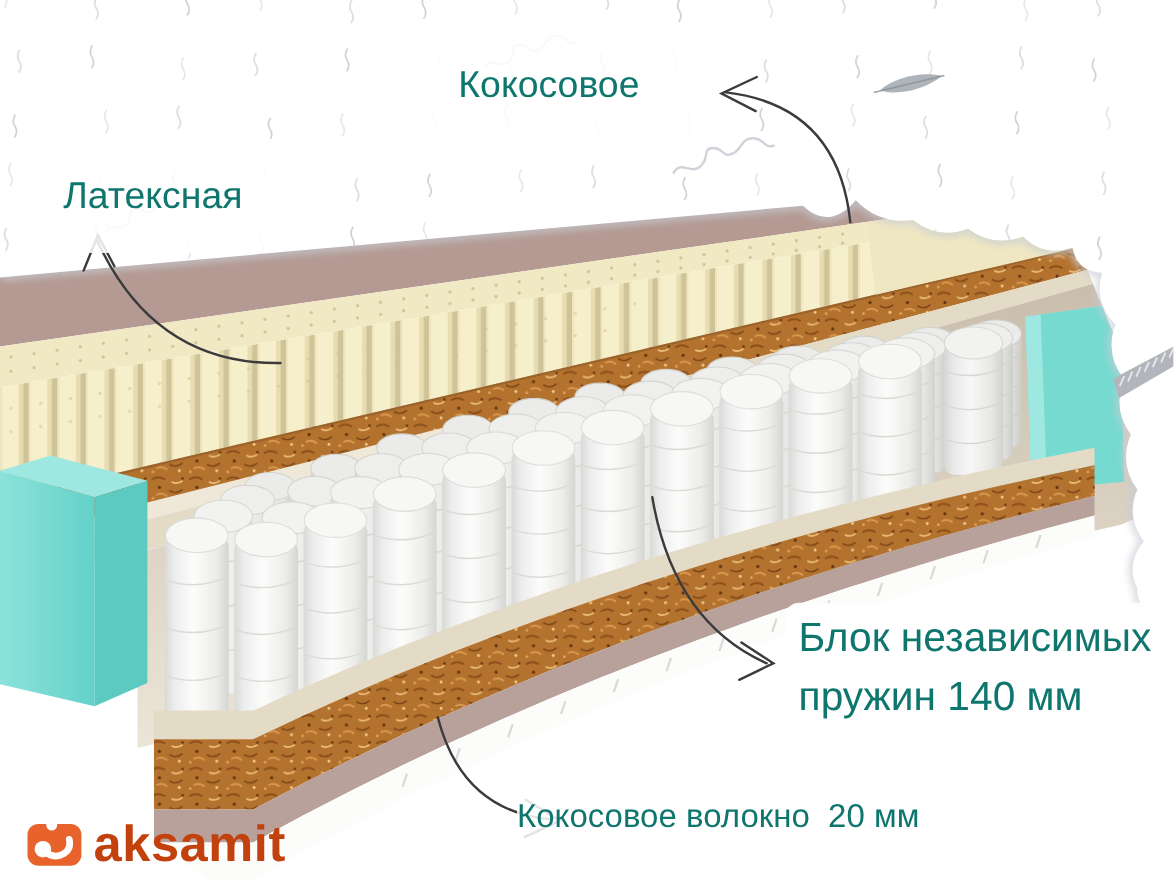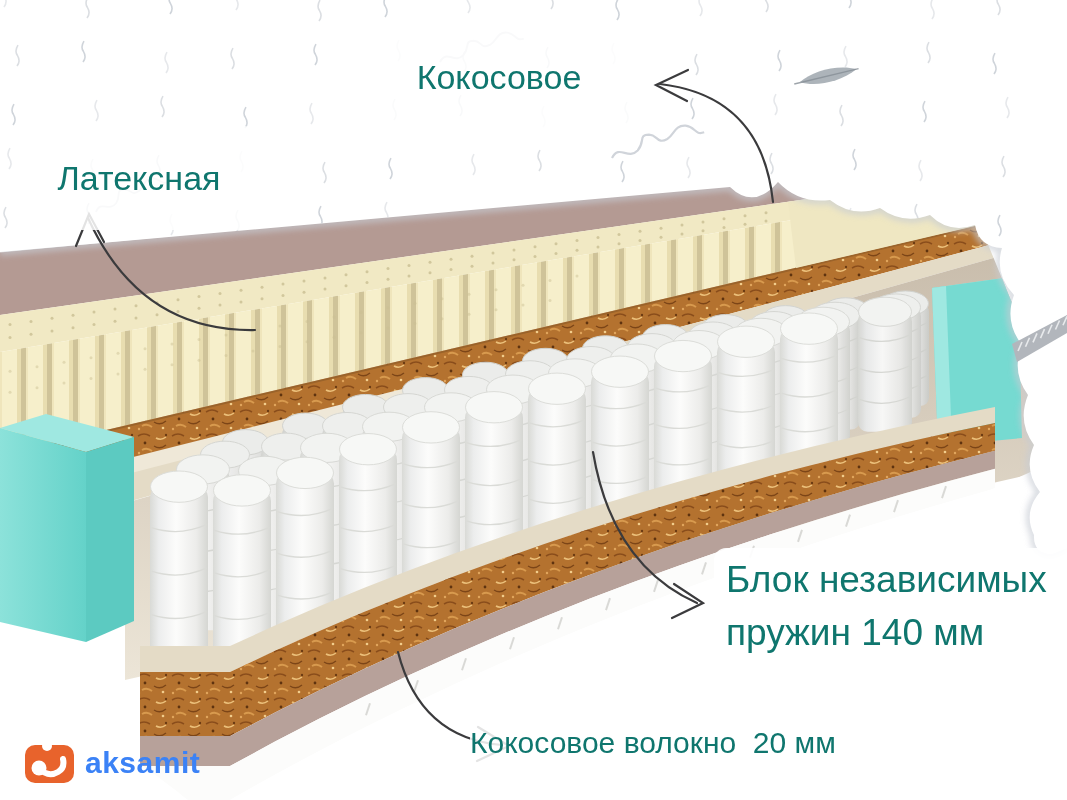--- a/index.html
+++ b/index.html
@@ -8,21 +8,21 @@
   .stage svg.scene{position:absolute;left:0;top:0;}
   .callout{position:absolute;background:rgba(255,255,255,.86);border-radius:12px;
            color:#0f766e;display:flex;flex-direction:column;justify-content:center;
            text-align:center;font-size:34px;line-height:50px;font-weight:400;}
   #label-latex{left:22px;top:88px;width:234px;height:104px;margin-top:38px;}
   #label-coco10{left:348px;top:26px;width:302px;height:102px;}
   #label-springs{left:714px;top:548px;width:354px;height:116px;text-align:left;
                  padding-left:12px;font-size:37px;line-height:53px;background:rgba(255,255,255,.92);}
   #label-coco20{left:470px;top:714px;width:566px;height:58px;text-align:left;font-size:30px;}
   .logo{position:absolute;left:24px;top:740px;display:flex;align-items:center;gap:9px;}
-  .logo .word{font-size:30px;font-weight:700;color:#3b82f6;letter-spacing:.5px;}
+  .logo .word{font-size:46px;font-weight:700;color:#c2410c;letter-spacing:.5px;}
 </style>
 </head>
 <body>
 
 <div class="stage">
 
 <svg class="scene" width="1067" height="800" viewBox="0 0 1067 800">
   <defs>
     <linearGradient id="sprG" x1="0" y1="0" x2="1" y2="0">
       <stop offset="0" stop-color="#d9dad6"></stop>

